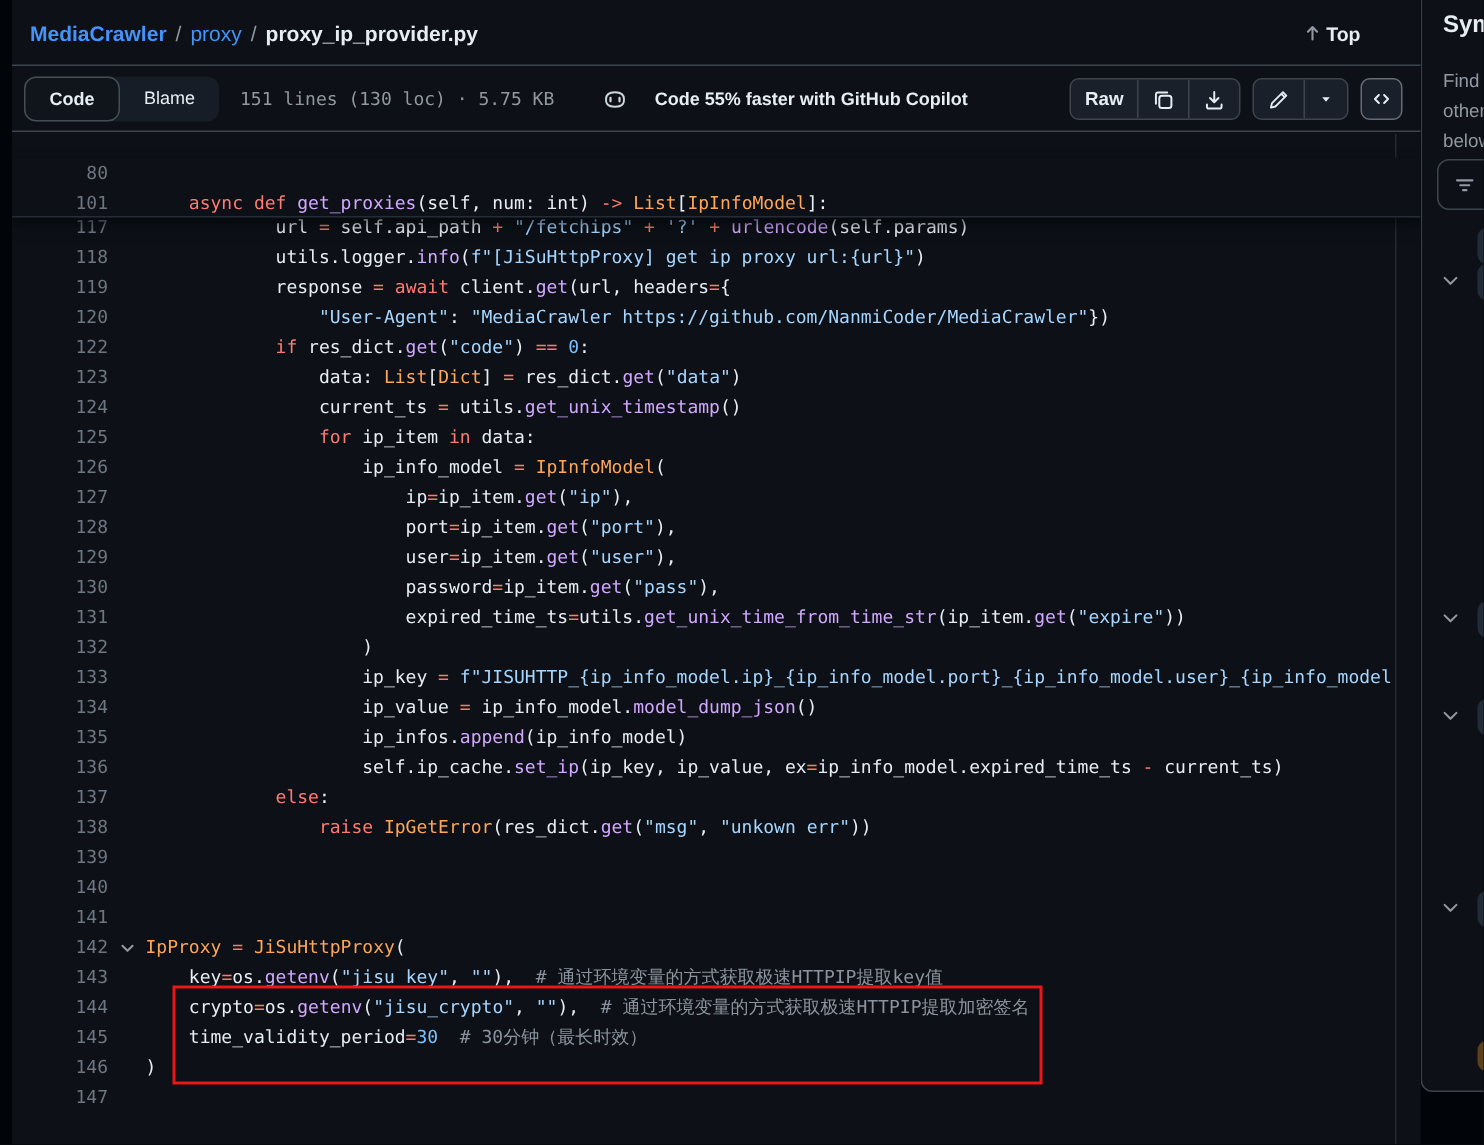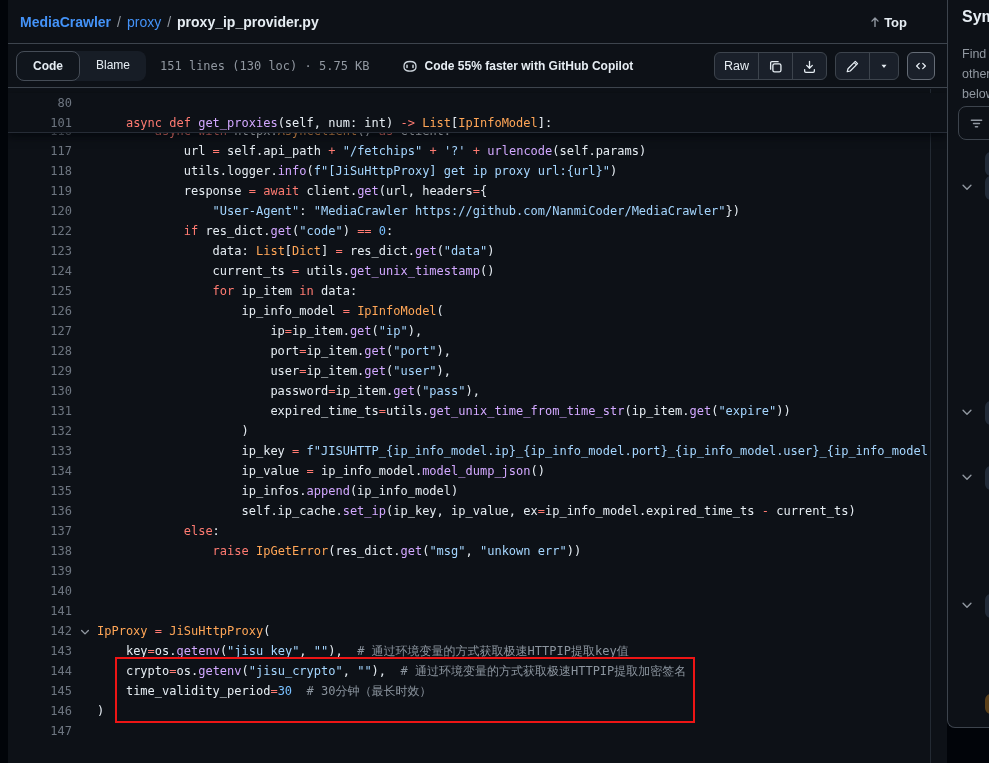--- a/index.html
+++ b/index.html
@@ -26,41 +26,41 @@
   .top-btn{position:absolute;right:40px;top:10px;height:24px;display:flex;align-items:center;
        gap:2px;color:var(--text);font-weight:600;font-size:13px;cursor:pointer}
   .top-btn .arr{color:var(--muted)}
   
   .toolbar{position:relative;height:44px;border-bottom:1px solid var(--border);
        display:flex;align-items:center;padding:0 8px;font-size:12px}
   .seg-tabs{display:inline-flex;background:var(--tabWrap);border-radius:8px;padding:0;height:30px;align-items:center}
   .seg-tab{padding:0 16px;height:30px;line-height:28px;border-radius:8px;color:var(--text);cursor:pointer}
   .seg-tab.active{background:var(--tabActive);border:1px solid #454c56;font-weight:700}
   .file-info{margin-left:14px;color:var(--muted);font-family:"DejaVu Sans Mono",monospace;font-size:12px}
-  .copilot{display:flex;align-items:center;gap:7px;margin-left:32px;font-weight:700;color:var(--text)}
+  .copilot{display:flex;align-items:center;gap:19px;margin-left:32px;font-weight:700;color:var(--text)}
   .toolbar-right{position:absolute;right:12px;top:8px;display:flex;align-items:center;gap:8px}
   .btn-group{display:inline-flex;border:1px solid var(--btnBorder);border-radius:6px;overflow:hidden;background:var(--btnBg);height:28px}
   .btn-seg{display:flex;align-items:center;justify-content:center;padding:0 9px;color:var(--text);cursor:pointer}
   .btn-seg + .btn-seg{border-left:1px solid var(--btnBorder)}
-  .btn-seg.txt{font-weight:400;font-size:12.5px}
+  .btn-seg.txt{font-weight:700;font-size:12.5px}
   .btn-solo{width:28px;height:28px;border:1px solid var(--selectedBorder);border-radius:6px;
        background:var(--btnBg);display:flex;align-items:center;justify-content:center;cursor:pointer;color:var(--text)}
   
   .code-area{position:absolute;left:0;top:89px;right:0;bottom:0;overflow:hidden}
   .code-vline{position:absolute;left:922px;top:0;bottom:0;width:1px;background:#232a33}
   .rows{position:absolute;left:0;top:32px;right:0}
   .code-line{height:20px;line-height:20px;white-space:pre;
        font-family:"DejaVu Sans Mono",monospace;font-size:12px;display:flex}
   .ln{display:inline-block;width:64px;text-align:right;color:var(--lineNumber);flex:0 0 64px;cursor:pointer}
   .ind{display:inline-block;width:25px;flex:0 0 25px;text-align:center;color:var(--muted);cursor:pointer}
   .src{white-space:pre}
   .tk-p{color:var(--text)} .tk-k{color:var(--keyword)} .tk-f{color:var(--function)}
   .tk-t{color:var(--type)} .tk-s{color:var(--string)} .tk-n{color:var(--number)}
   .tk-c{color:var(--comment)}
-  .sticky{position:absolute;left:0;top:4px;right:0;height:40px;background:var(--surface);
+  .sticky{position:absolute;left:0;top:16px;right:0;height:40px;background:var(--surface);
        border-bottom:1px solid var(--borderMuted);box-shadow:0 4px 8px rgba(1,4,9,.65);z-index:3}
   .annotation-box{position:absolute;left:107px;top:568px;width:580px;height:66px;
        border:2px solid var(--annotation);z-index:4;pointer-events:none}
   
   .sidebar{position:absolute;left:947px;top:0;width:60px;height:728px;background:var(--surface);
        border-left:1px solid var(--border);border-bottom:1px solid var(--border);
        border-bottom-left-radius:8px}
   .sb-heading{position:absolute;left:14px;top:8px;font-size:16px;font-weight:700;color:var(--text);white-space:nowrap}
   .sb-desc{position:absolute;left:14px;top:44px;font-size:12.5px;line-height:20px;color:var(--muted);white-space:nowrap}
   .sb-filter{position:absolute;left:10px;top:106px;width:52px;height:34px;border:1px solid var(--border);

